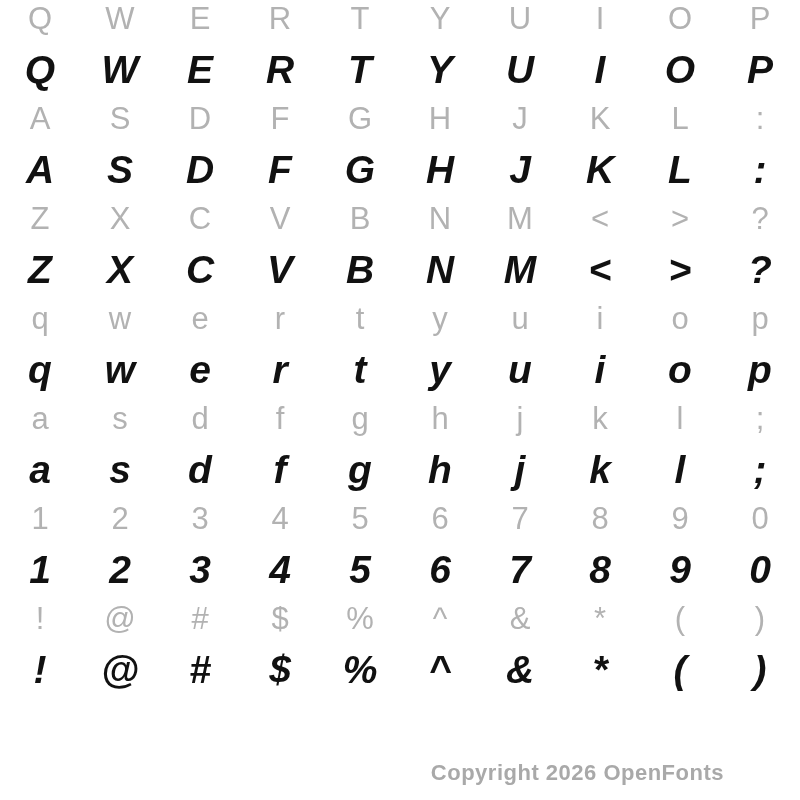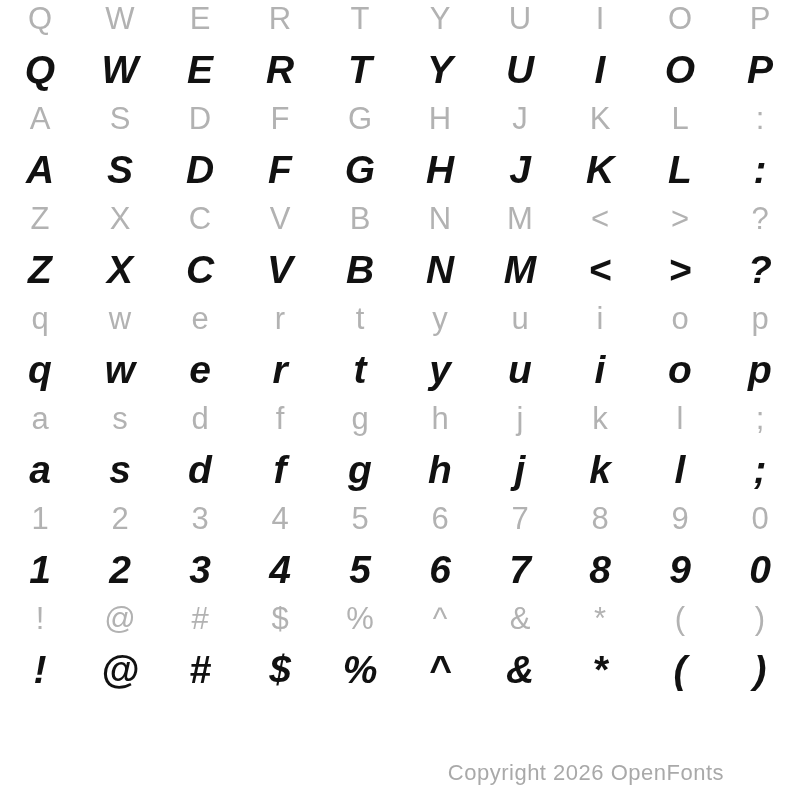--- a/index.html
+++ b/index.html
@@ -46,21 +46,21 @@
     font-style:italic;
     color:var(--sample-color);
     position:relative;
     top:-5px;
   }
   .footer{
     position:absolute;
     right:76px;
     bottom:14px;
     font-size:22px;
-    font-weight:400;
+    font-weight:700;
     color:var(--footer-color);
     letter-spacing:0.5px;
   }
 </style>
 </head>
 <body>
 
 <div class="specimen-grid">
     <div class="pair">
       <div class="line gray">

